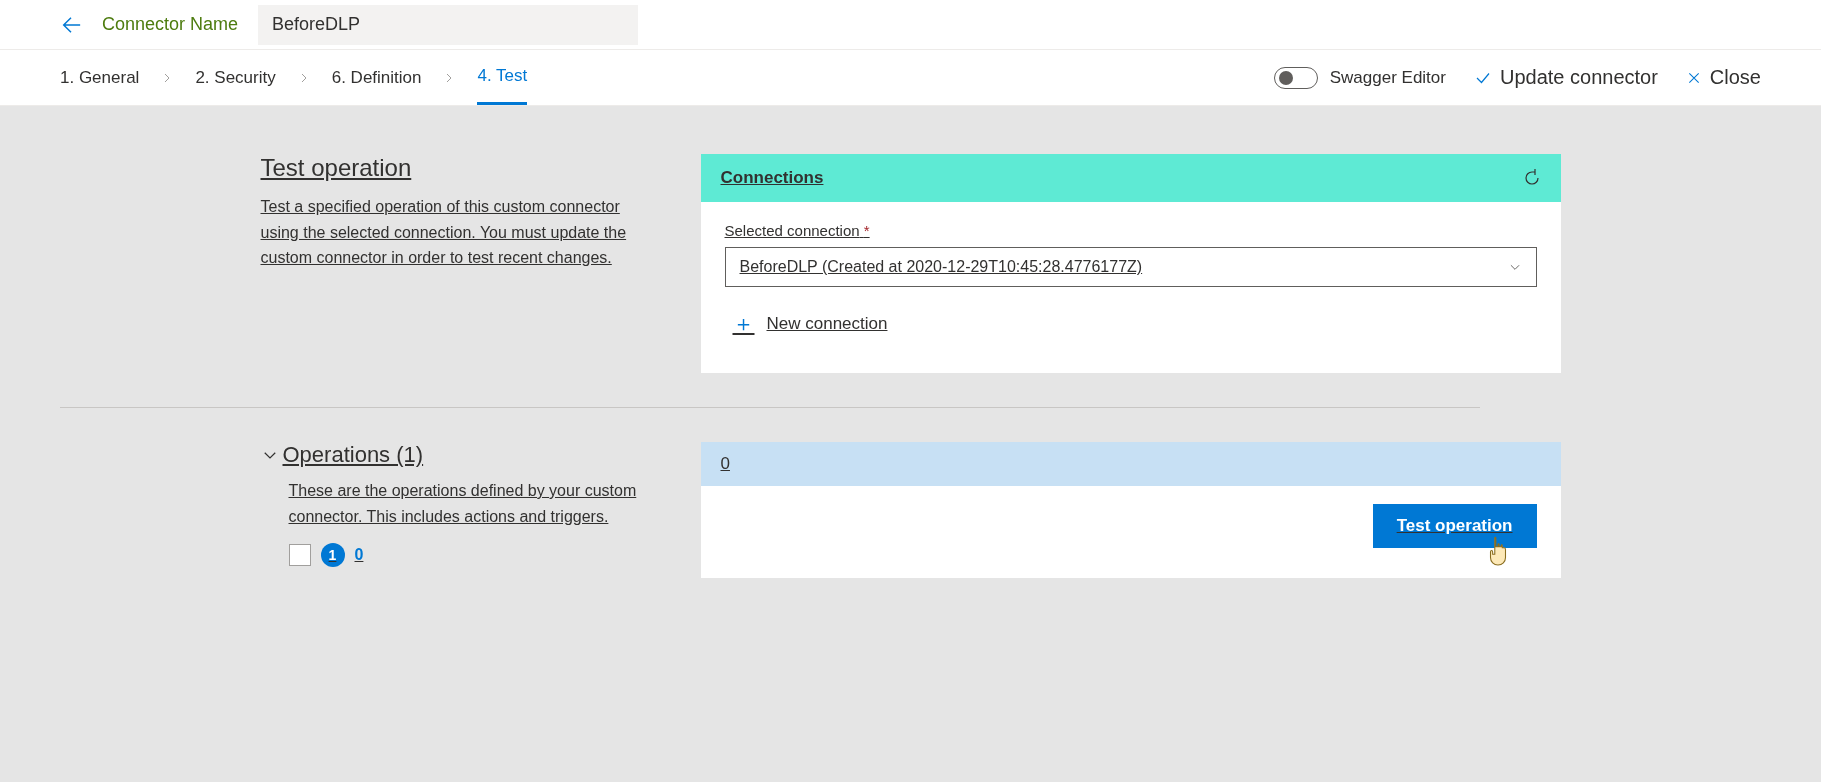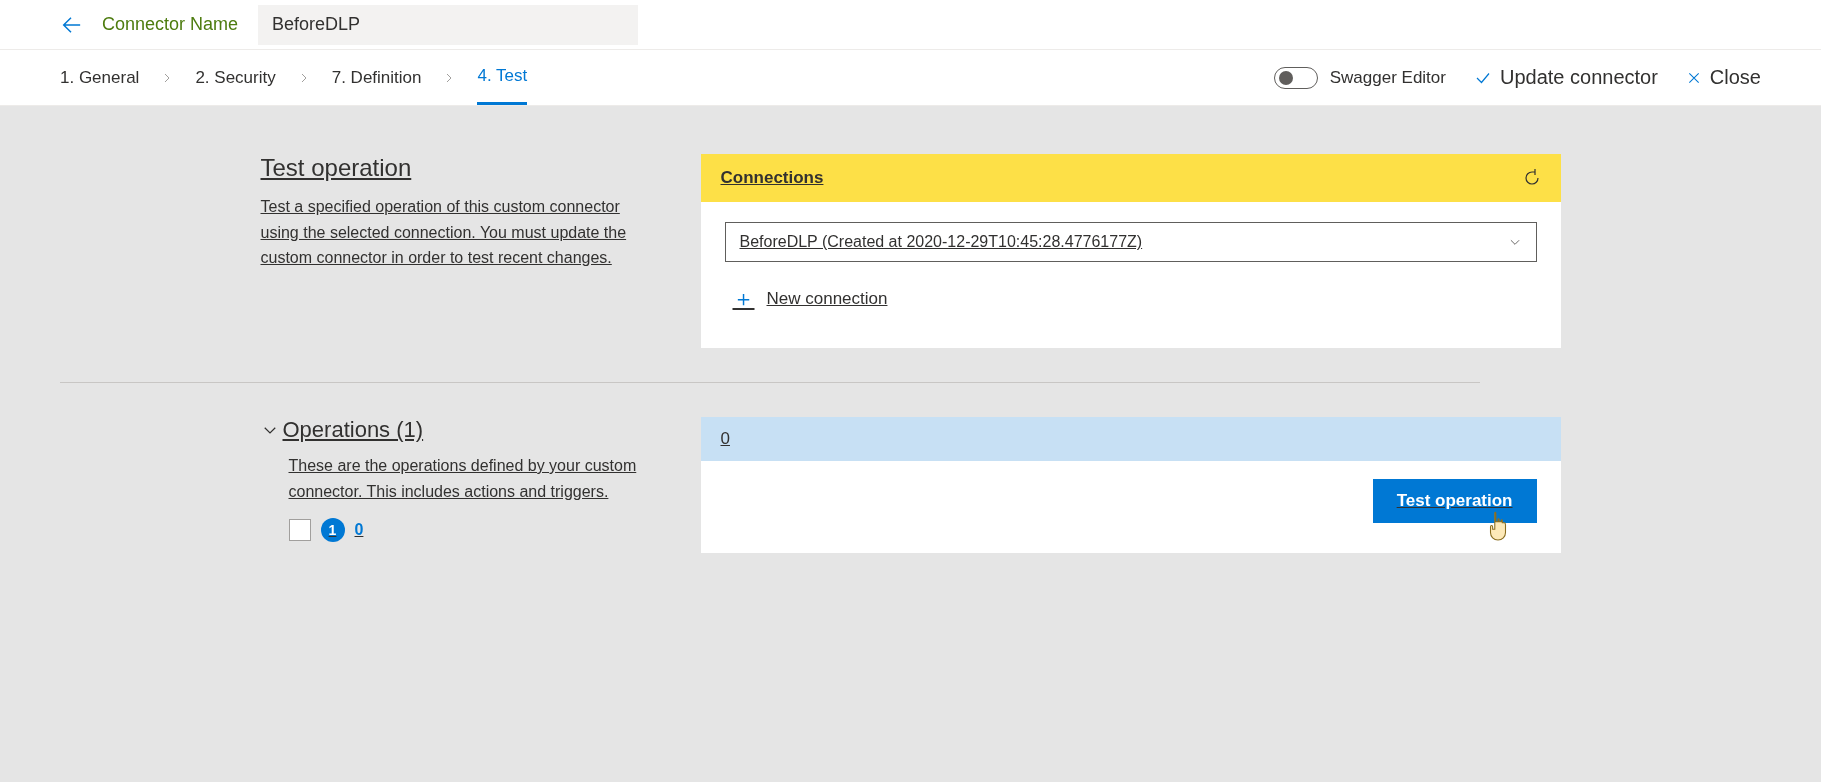--- a/index.html
+++ b/index.html
@@ -169,21 +169,21 @@
       color: #0078d4;
       font-size: 16px;
       font-weight: 600;
     }
 
     
     .panel {
       background: #ffffff;
     }
     .panel-head {
-      background: #fde047;
+      background: #5eead4;
       padding: 14px 20px;
       font-size: 17px;
       font-weight: 600;
       color: #323130;
       display: flex;
       align-items: center;
       justify-content: space-between;
     }
     .panel-body {
       padding: 20px 24px 34px 24px;
@@ -278,21 +278,21 @@
       <svg width="12" height="12" viewBox="0 0 24 24" fill="none" stroke="#a19f9d" stroke-width="2">
           <path d="M8 4 L16 12 L8 20"></path>
         </svg>
     </span>
     <span class="step-item">2. Security</span>
     <span class="step-chevron">
       <svg width="12" height="12" viewBox="0 0 24 24" fill="none" stroke="#a19f9d" stroke-width="2">
           <path d="M8 4 L16 12 L8 20"></path>
         </svg>
     </span>
-    <span class="step-item">7. Definition</span>
+    <span class="step-item">6. Definition</span>
     <span class="step-chevron">
       <svg width="12" height="12" viewBox="0 0 24 24" fill="none" stroke="#a19f9d" stroke-width="2">
           <path d="M8 4 L16 12 L8 20"></path>
         </svg>
     </span>
     <span class="step-item active">4. Test</span>
   </div>
   <div class="steps-right">
     <div style="display:flex;align-items:center;gap:12px;">
       <div class="toggle">
@@ -330,20 +330,23 @@
       <div class="panel">
         <div class="panel-head">
           <span>Connections</span>
           <span>
             <svg width="18" height="18" viewBox="0 0 24 24" fill="none" stroke="#323130" stroke-width="1.6">
                 <path d="M20 12 A8 8 0 1 1 12 4 L16 4 M16 0 L16 8"></path>
               </svg>
           </span>
         </div>
         <div class="panel-body">
+          <label class="field-label">
+            <span>Selected connection</span> <span class="req">*</span>
+          </label>
           <div class="select-box">
             <span>BeforeDLP (Created at 2020-12-29T10:45:28.4776177Z)</span>
             <span>
               <svg width="14" height="14" viewBox="0 0 24 24" fill="none" stroke="#605e5c" stroke-width="1.6">
                   <path d="M5 9 L12 16 L19 9"></path>
                 </svg>
             </span>
           </div>
           <div class="new-conn">
             <span class="plus">＋</span>

